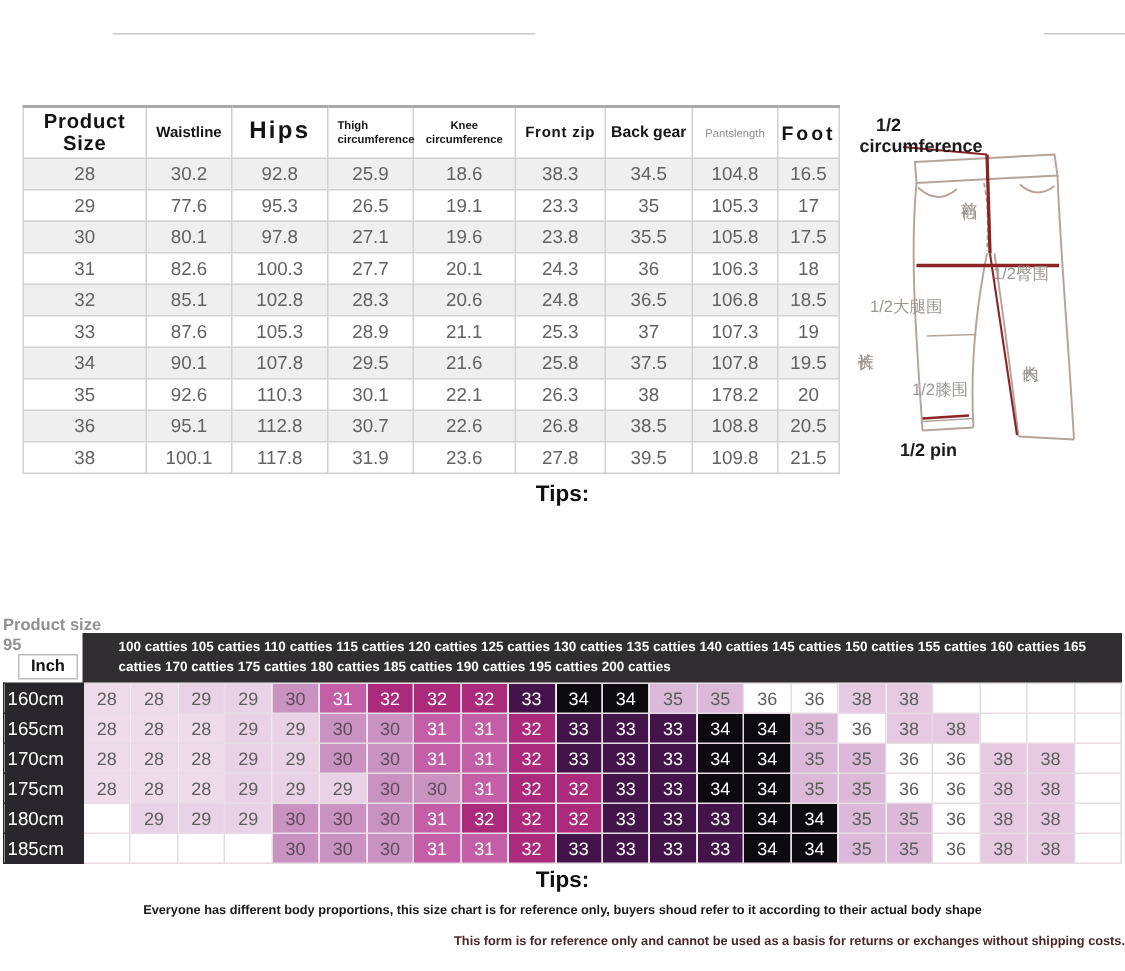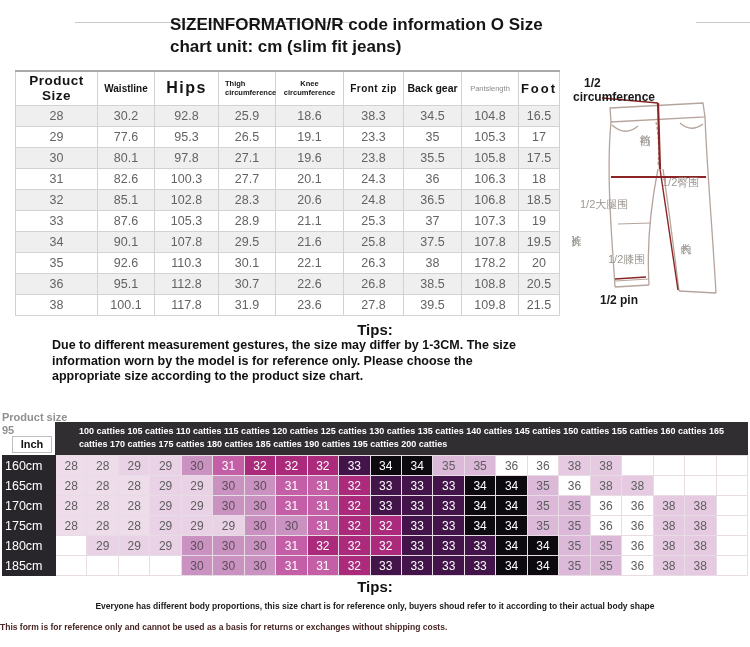--- a/index.html
+++ b/index.html
@@ -65,34 +65,30 @@
   table.ref-table td { height:20px; border:1px solid #e7dbe4; text-align:center;
     font-size:12px; overflow:hidden; white-space:nowrap; }
   table.ref-table td.ref-label { width:53px; background:var(--label-bg,#29262b); color:#fff;
     font-size:12.5px; border-color:#29262b; text-align:left; padding-left:2px; }
 
   
   .tips2-heading { position:absolute; top:578px; left:0; width:750px; text-align:center;
     font-size:15px; font-weight:bold; color:#111; }
   .tips2-line1 { position:absolute; top:601px; left:0; width:750px; text-align:center;
     font-size:8.5px; font-weight:bold; color:#1a1a1a; }
-  .tips2-line2 { position:absolute; top:622px; left:0; width:750px; text-align:left;
+  .tips2-line2 { position:absolute; top:622px; left:0; width:750px; text-align:right;
     font-size:8.5px; font-weight:bold; color:#4a2727; }
 </style>
 </head>
 <body>
 
 <div class="page">
 
   <div class="hline hline-left"></div>
   <div class="hline hline-right"></div>
-  <div class="title-block">
-    <div>SIZEINFORMATION/R code information O Size</div>
-    <div>chart unit: cm (slim fit jeans)</div>
-  </div>
 
   <table class="size-table">
     <thead>
       <tr>
         <th class="c0">Product Size</th>
         <th class="c1">Waistline</th>
         <th class="c2">Hips</th>
         <th class="c3">Thigh circumference</th>
         <th class="c4">Knee circumference</th>
         <th class="c5">Front zip</th>
@@ -242,21 +238,20 @@
     <text class="dlab vert" x="73" y="52">前裆</text>
     <text class="dlab" x="90" y="112">1/2臀围</text>
     <text class="dlab" x="8" y="134">1/2大腿围</text>
     <text class="dlab vert" x="4" y="152">裤长</text>
     <text class="dlab" x="36" y="189">1/2膝围</text>
     <text class="dlab vert" x="114" y="160">内长</text>
     <text class="dbold" x="28" y="230" font-size="14">1/2 pin</text>
   </svg>
 
   <div class="tips1-heading">Tips:</div>
-  <div class="tips1-body">Due to different measurement gestures, the size may differ by 1-3CM. The size information worn by the model is for reference only. Please choose the appropriate size according to the product size chart.</div>
 
 
   <div class="ref-container">
     <div class="ref-toplabel">
       <div>Product size</div>
       <div>95</div>
     </div>
     <div class="ref-header" id="ref-weights-header">100 catties 105 catties 110 catties 115 catties 120 catties 125 catties 130 catties 135 catties 140 catties 145 catties 150 catties 155 catties 160 catties 165 catties 170 catties 175 catties 180 catties 185 catties 190 catties 195 catties 200 catties</div>
     <div class="inch-cell">Inch</div>
     <table class="ref-table">

